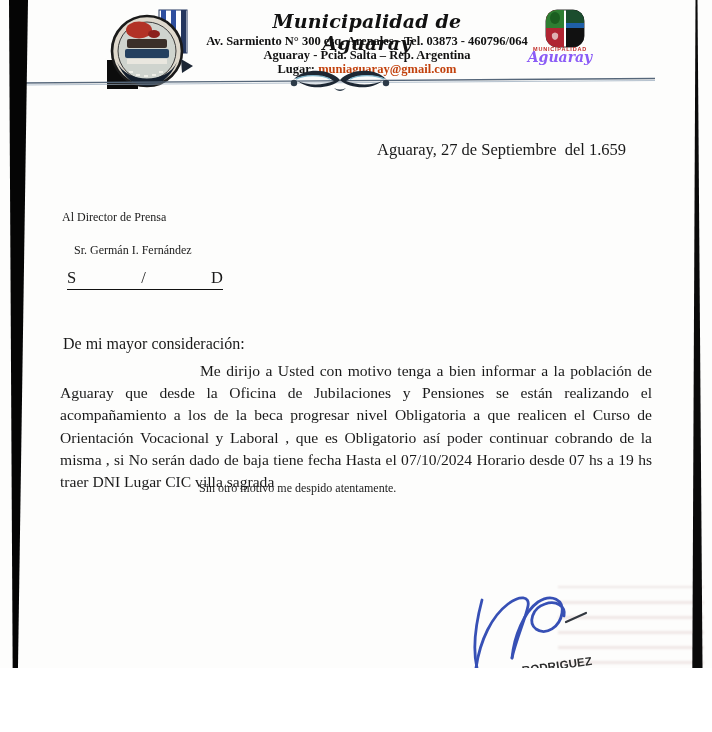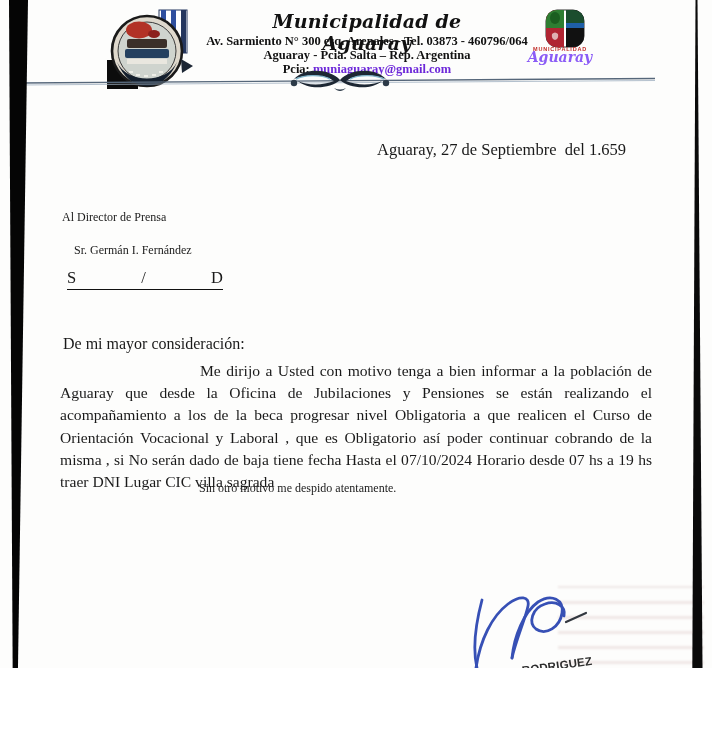--- a/index.html
+++ b/index.html
@@ -23,21 +23,21 @@
     letter-spacing:.2px;color:#111;
   }
   .hdr-line{
     position:absolute;width:330px;left:202px;text-align:center;
     font-family:"Liberation Serif",serif;font-weight:bold;font-size:12.5px;color:#111;
     white-space:nowrap;
   }
   .hdr-addr{top:34px;}
   .hdr-loc{top:48px;}
   .hdr-mail{top:62px;}
-  .mail-value{color:#6d28d9;}
+  .mail-value{color:#c2410c;}
 
   .right-logo-caption{
     position:absolute;left:505px;top:46px;width:110px;text-align:center;
     font-family:"Liberation Sans",sans-serif;font-weight:bold;
     font-size:5.5px;letter-spacing:.8px;color:#c12c27;
   }
   .right-logo-name{
     position:absolute;left:503px;top:49px;width:114px;text-align:center;
     font-family:"DejaVu Serif",serif;font-style:italic;font-weight:bold;
     font-size:14px;color:#8b5cf6;
@@ -121,21 +121,21 @@
       <rect x="42" y="66" width="4" height="2"></rect>
         <rect x="50" y="65" width="4" height="2"></rect>
       <rect x="57" y="62" width="4" height="2"></rect>
     </g>
   </svg>
 
   <div class="org-name">Municipalidad de Aguaray</div>
   <div class="hdr-line hdr-addr">Av. Sarmiento N° 300 esq. Arenales - Tel. 03873 - 460796/064</div>
   <div class="hdr-line hdr-loc">Aguaray - Pcia. Salta – Rep. Argentina</div>
   <div class="hdr-line hdr-mail">
-    <span>Pcia:</span>
+    <span>Lugar:</span>
     <span class="mail-value">muniaguaray@gmail.com</span>
   </div>
 
   <svg class="abs" style="left:545px;top:9px;" width="40" height="39" viewBox="0 0 40 39">
     <rect x="1" y="1" width="38" height="37" rx="11" fill="#ffffff" stroke="#333" stroke-width="1"></rect>
     <path d="M12,1 L19,1 L19,38 L12,38 C5,38 1,33 1,27 L1,12 C1,6 5,1 12,1 Z" fill="#b02432"></path>
     <path d="M12,1 L19,1 L19,19 L1,19 L1,12 C1,6 5,1 12,1 Z" fill="#2e7d32"></path>
     <path d="M21,1 L28,1 C35,1 39,6 39,12 L39,27 C39,33 35,38 28,38 L21,38 Z" fill="#111111"></path>
     <path d="M21,1 L28,1 C35,1 39,6 39,12 L39,19 L21,19 Z" fill="#1b4d2e"></path>
     <rect x="21" y="14" width="18" height="5" fill="#1f5fa8"></rect>

